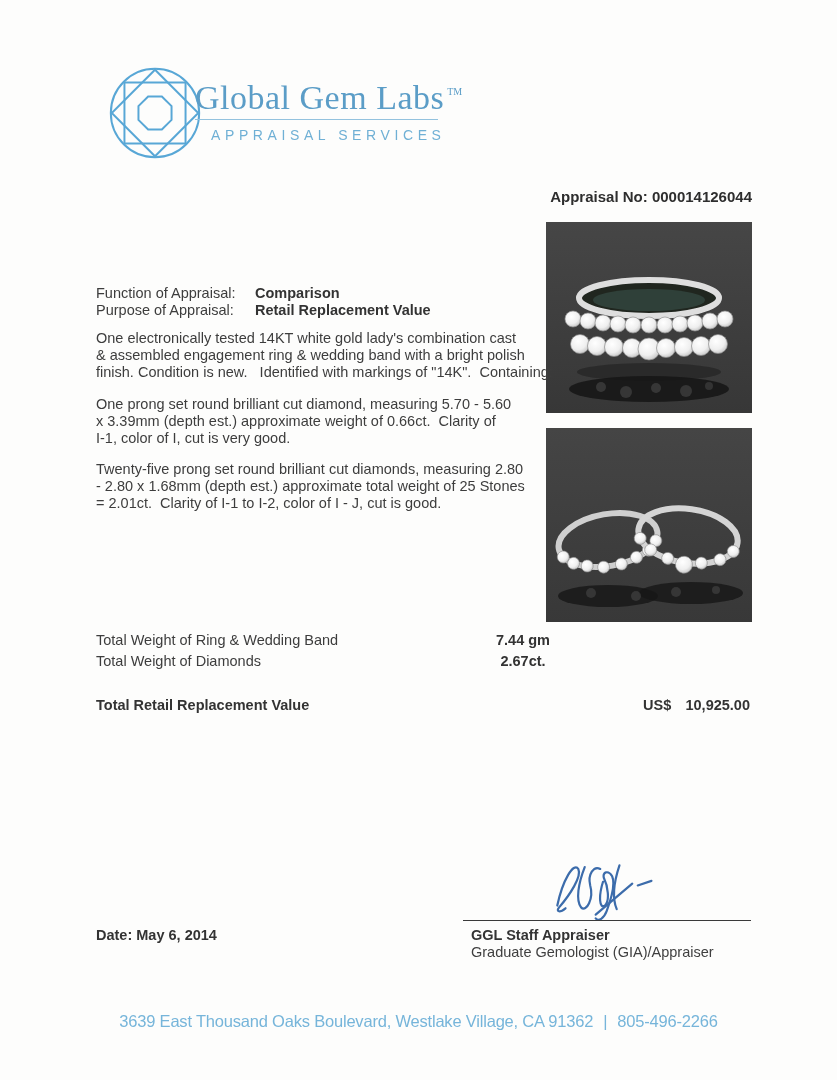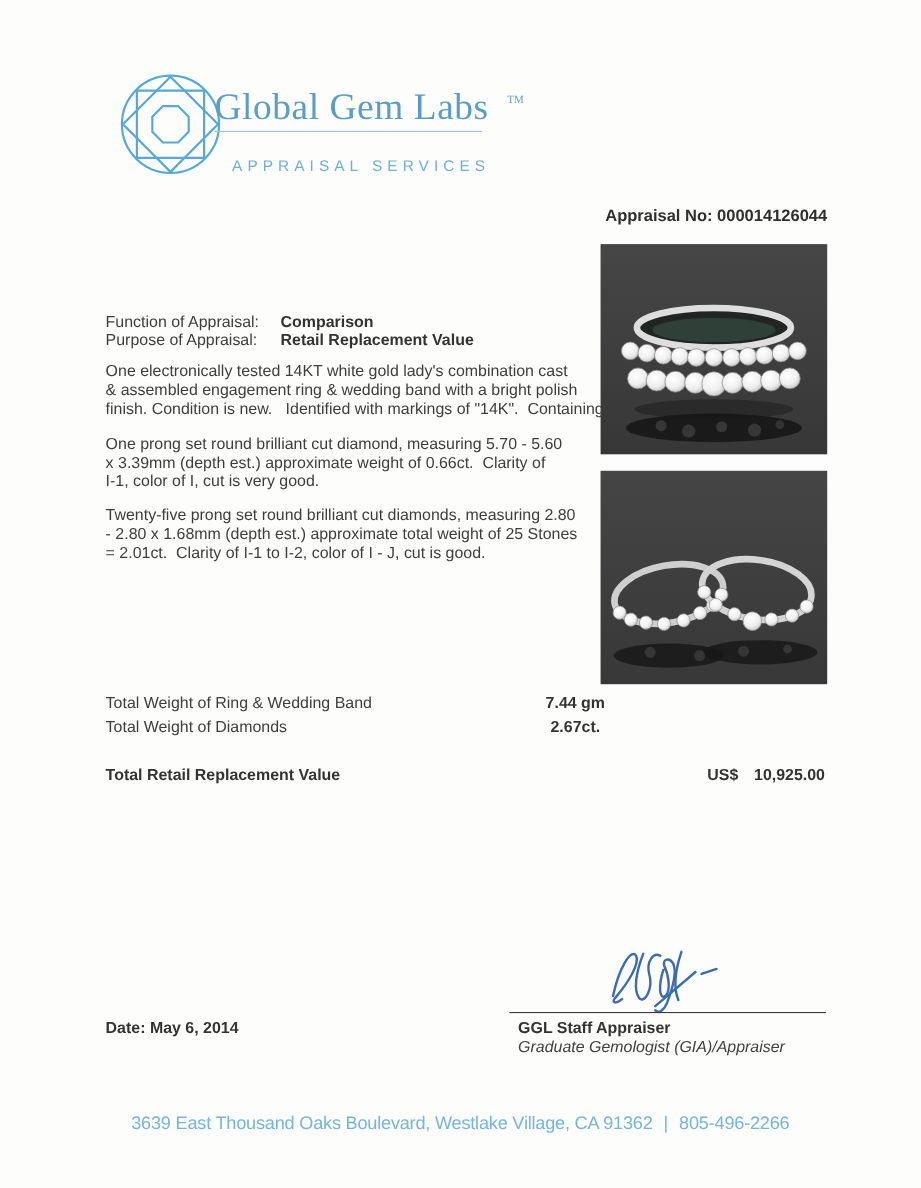--- a/index.html
+++ b/index.html
@@ -13,24 +13,24 @@
   .abs{position:absolute;}
 
   
   .logo-icon{left:108px;top:66px;width:94px;height:94px;}
   .logo-block{left:195px;top:74px;width:260px;}
   .logo-name{
     font-family:"Liberation Serif","DejaVu Serif",serif;
     font-size:34px;line-height:36px;color:var(--brand-blue,#5b9dc7);
     letter-spacing:.5px;white-space:nowrap;
   }
-  .logo-tm{font-size:10px;vertical-align:14px;letter-spacing:0;margin-left:17px;color:var(--brand-blue,#5b9dc7);}
+  .logo-tm{font-size:10px;vertical-align:14px;letter-spacing:0;margin-left:3px;color:var(--brand-blue,#5b9dc7);}
   .logo-rule{margin-top:3px;width:243px;height:1px;background:#93c2de;}
   .logo-tagline{
-    margin-top:22px;font-size:14px;letter-spacing:4.6px;
+    margin-top:7px;font-size:14px;letter-spacing:4.6px;
     color:var(--tagline-blue,#6fb0d5);white-space:nowrap;padding-left:16px;
   }
 
   
   .appraisal-no{right:85px;top:188px;font-size:15px;font-weight:bold;color:#2e2e2e;text-align:center;}
 
   
   .photo{background:#3e3e3e;overflow:hidden;}
   .photo1{left:546px;top:222px;width:206px;height:191px;}
   .photo2{left:546px;top:428px;width:206px;height:194px;}
@@ -53,21 +53,21 @@
   .row1{top:653px;} .row2{top:632px;}
   .grand-label{left:96px;top:697px;font-size:14.5px;font-weight:bold;color:#333;}
   .grand-cur{left:643px;top:697px;font-size:14.5px;font-weight:bold;color:#333;}
   .grand-amt{right:87px;top:697px;font-size:14.5px;font-weight:bold;color:#333;}
 
   
   .sig-ink{left:543px;top:858px;width:120px;height:64px;}
   .sig-line{left:463px;top:920px;width:288px;height:0;border-top:1.6px solid #3a3a3a;}
   .date-line{left:96px;top:927px;font-size:14.5px;font-weight:bold;color:#333;}
   .sig-title{left:471px;top:927px;font-size:14.5px;font-weight:bold;color:#333;line-height:17px;}
-  .sig-cred{left:471px;top:944px;font-size:14.5px;font-style:italic;color:#3f3f3f;line-height:17px;}
+  .sig-cred{left:471px;top:944px;font-size:14.5px;color:#3f3f3f;line-height:17px;}
 
   
   .footer{left:0;top:1012px;width:837px;text-align:center;
     font-size:16.5px;letter-spacing:-0.2px;color:var(--footer-blue,#76b5da);}
   .footer .sep{margin:0 10px;}
 </style>
 </head>
 <body>
 
 <div class="abs logo-icon">

